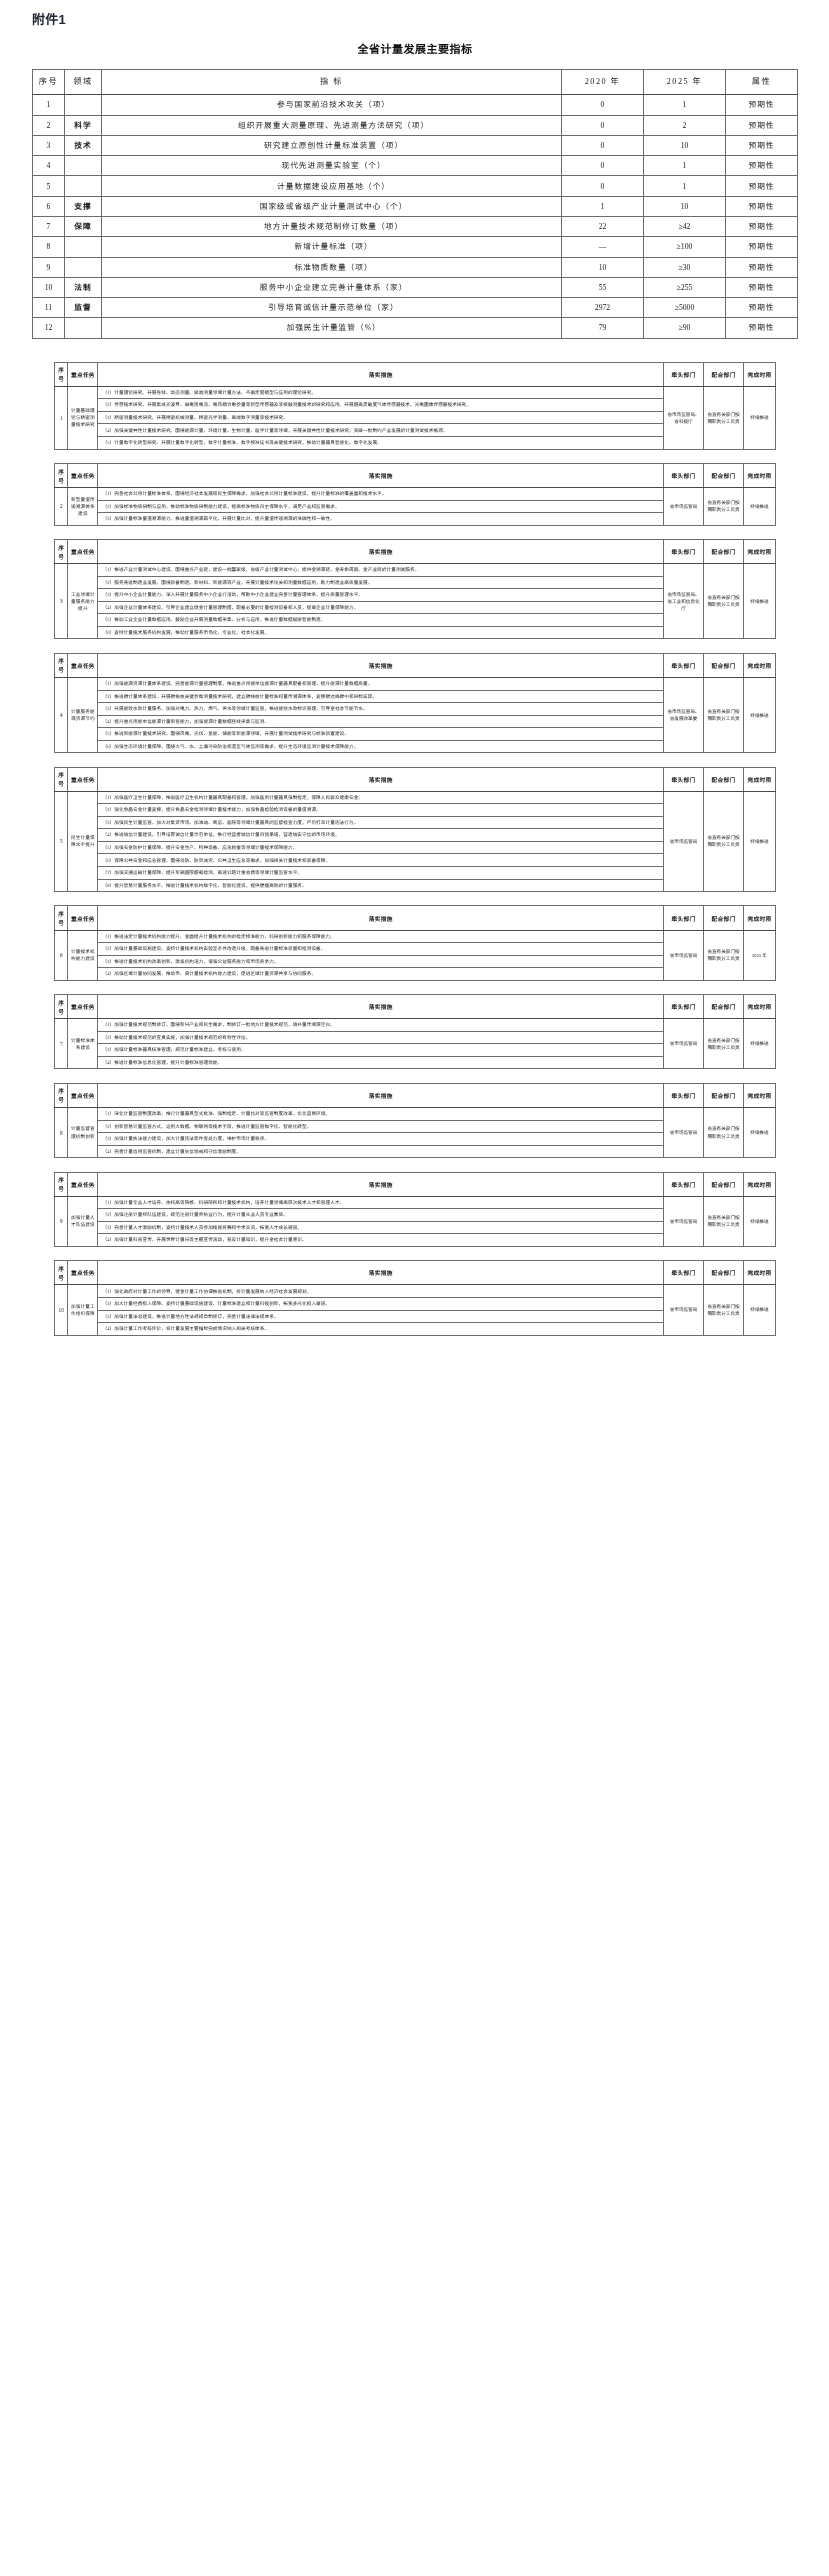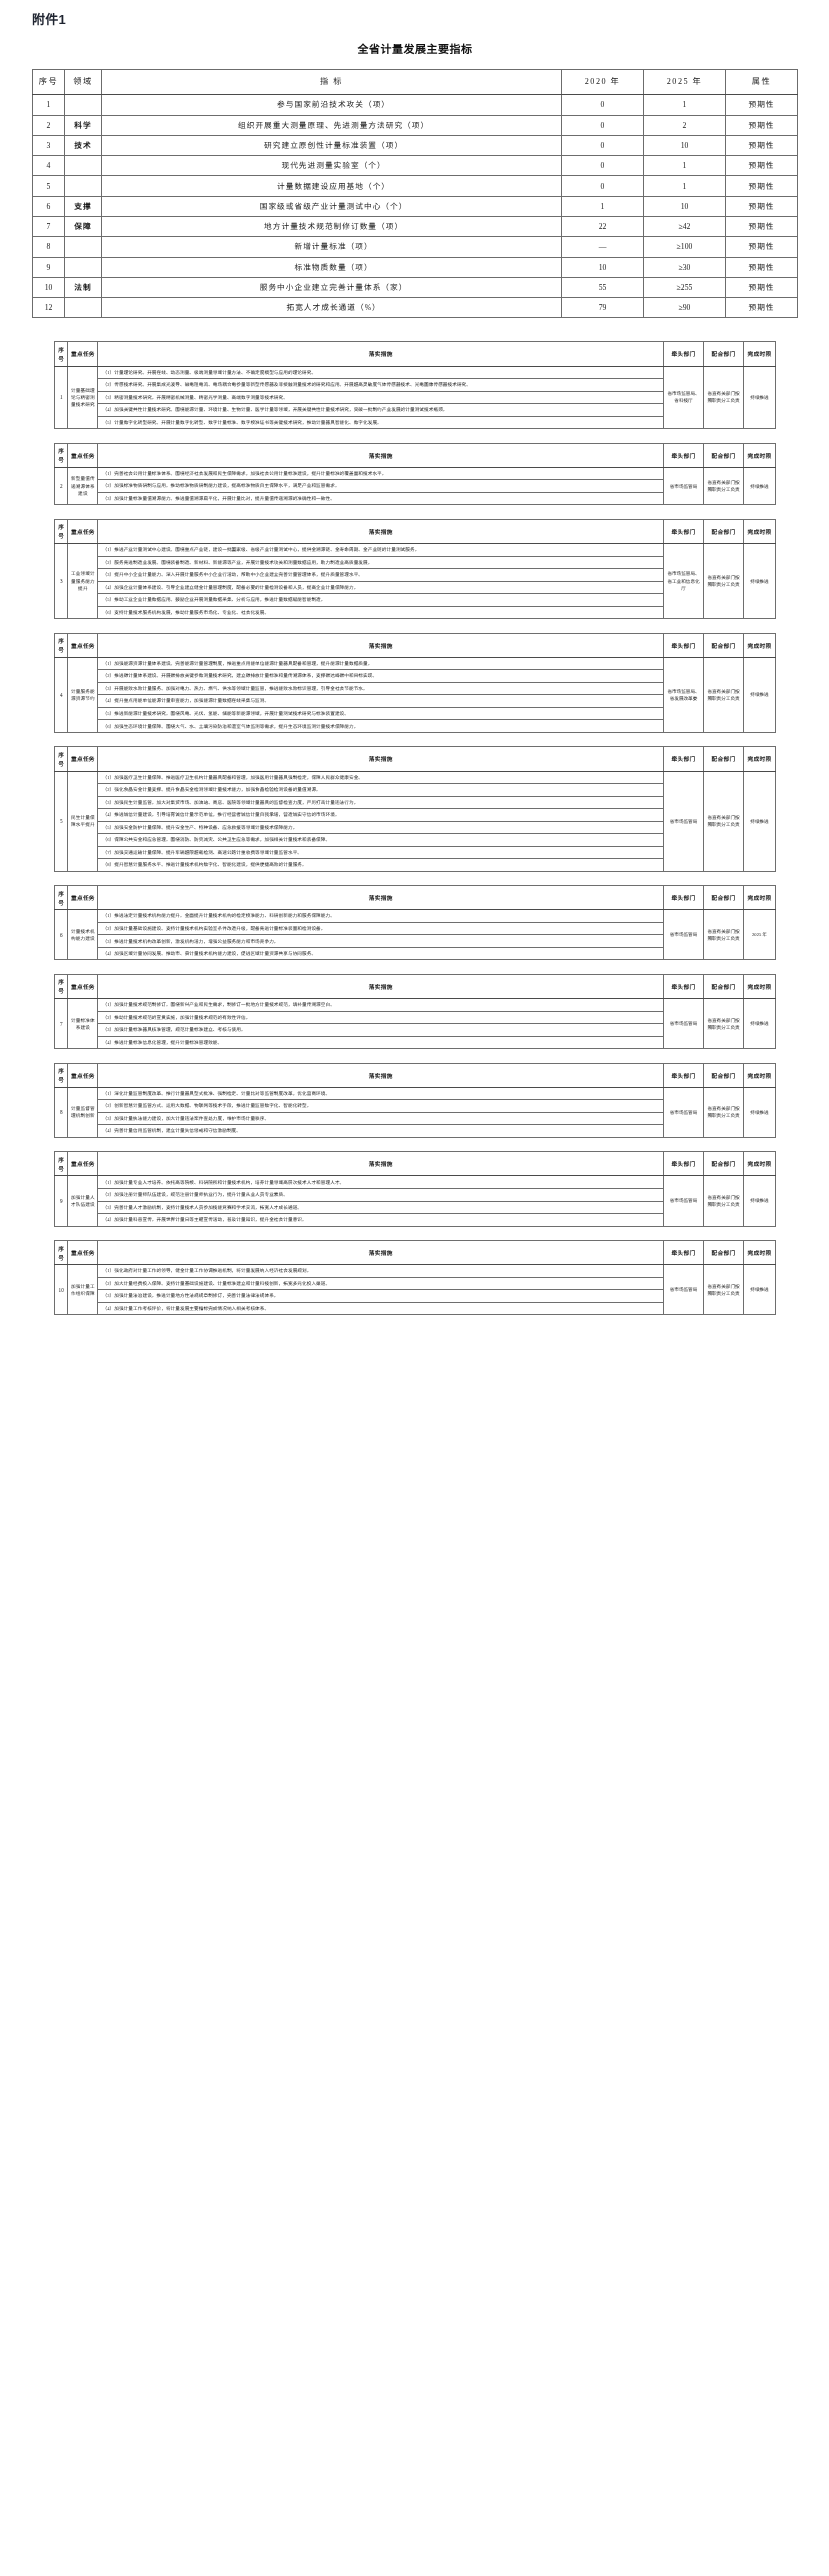--- a/index.html
+++ b/index.html
@@ -249,23 +249,31 @@
           </tr>
           <tr>
             <td class="idx">10</td>
             <td class="field">法制</td>
             <td class="metric">服务中小企业建立完善计量体系（家）</td>
             <td class="y2020">55</td>
             <td class="y2025">≥255</td>
             <td class="attr">预期性</td>
           </tr>
           <tr>
+            <td class="idx">11</td>
+            <td class="field">监督</td>
+            <td class="metric">引导培育诚信计量示范单位（家）</td>
+            <td class="y2020">2972</td>
+            <td class="y2025">≥5000</td>
+            <td class="attr">预期性</td>
+          </tr>
+          <tr>
             <td class="idx">12</td>
             <td class="field"></td>
-            <td class="metric">拓宽人才成长通道（%）</td>
+            <td class="metric">加强民生计量监管（%）</td>
             <td class="y2020">79</td>
             <td class="y2025">≥90</td>
             <td class="attr">预期性</td>
           </tr>
         </tbody>
     </table>
   </div>
 
   <div class="spacer-lg"></div>
 

